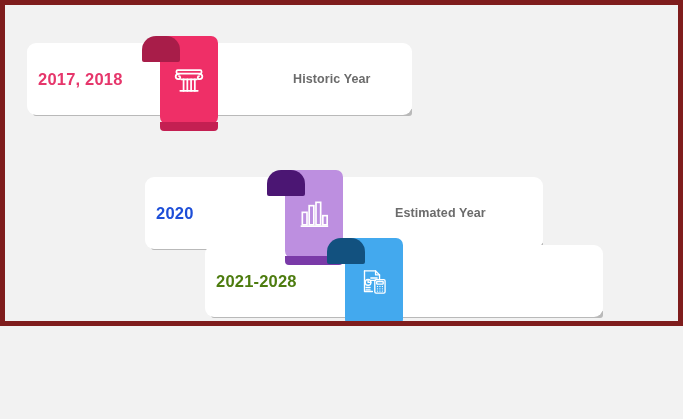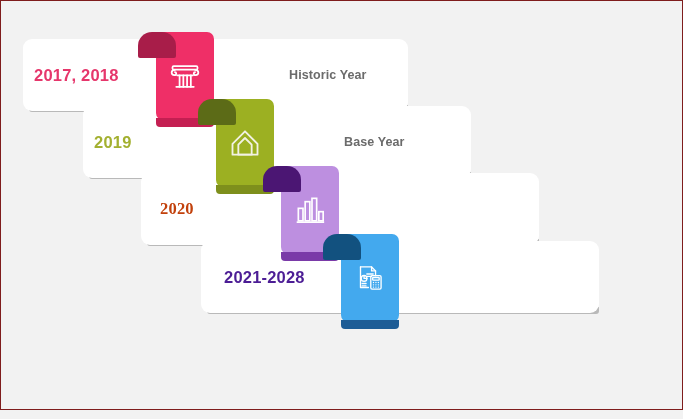--- a/index.html
+++ b/index.html
@@ -9,24 +9,24 @@
   body {
     width: 683px;
     height: 419px;
     background: #f2f2f2;
     font-family: "Liberation Sans", sans-serif;
     overflow: hidden;
   }
   #stage {
     position: relative;
     width: 683px;
-    height: 410px;
+    height: 326px;
     background: #f2f2f2;
     box-sizing: border-box;
-    border: 1px solid #7f1d1d;
+    border: 5px solid #7f1d1d;
     overflow: hidden;
   }
 
   
   .row {
     position: absolute;
     height: 72px;
   }
 
   
@@ -146,46 +146,28 @@
           <path d="M12 16.6c-2.6 0-4 1.5-4 3.3s1.5 3 3.2 3c1.4 0 2.3-.9 2.3-2 0-1-.7-1.7-1.6-1.7"></path>
           <path d="M36 16.6c2.6 0 4 1.5 4 3.3s-1.5 3-3.2 3c-1.4 0-2.3-.9-2.3-2 0-1 .7-1.7 1.6-1.7"></path>
           <path d="M14.5 23.2h19"></path>
           <path d="M17.5 23.2V37M22 23.2V37M26.5 23.2V37M31 23.2V37"></path>
           <path d="M13.5 37h21"></path>
         </svg>
       </div>
     </div>
   </div>
 
-  <div class="row" style="left:82px; top:105px; width:388px;">
-    <div class="row-shadow" style="width:382px;"></div>
-    <div class="pane-left" style="width:172px;"></div>
-    <div class="pane-wedge" style="left:150px;"></div>
-    <div class="pane-right" style="left:172px; width:216px;"></div>
-    <div class="year-text" style="left:11px; color:#a3b030;">2019</div>
-    <div class="desc-text" style="left:261px;">Base Year</div>
-
-    <div class="icon-card" style="left:133px; top:-7px; background:#9cb022;">
-      <div class="icon-tab" style="background:#5c6b17;"></div>
-      <div class="icon-foot" style="background:#7e8f1c;"></div>
-      <div class="icon-glyph">
-        <svg width="40" height="40" viewBox="0 0 48 48" fill="none" stroke="#f2f2e4" stroke-width="2.2" stroke-linecap="round" stroke-linejoin="round">
-          <path d="M24 10 9 25v13h30V25L24 10z"></path>
-          <path d="M24 18l-8 8v12h16V26l-8-8z"></path>
-        </svg>
-      </div>
-    </div>
-  </div>
 
   <div class="row" style="left:140px; top:172px; width:398px;">
     <div class="row-shadow" style="width:392px;"></div>
     <div class="pane-left" style="width:172px;"></div>
     <div class="pane-wedge" style="left:150px;"></div>
     <div class="pane-right" style="left:172px; width:226px;"></div>
-    <div class="year-text" style="left:19px; color:#c2410c;font-family:Liberation Serif, serif;">2020</div>
+    <div class="year-text" style="left:11px; color:#1d4ed8;">2020</div>
+    <div class="desc-text" style="left:250px;">Estimated Year</div>
 
     <div class="icon-card" style="left:140px; top:-7px; background:#bd8fe0;">
       <div class="icon-tab" style="background:#4b1673;"></div>
       <div class="icon-foot" style="background:#7a3aa8;"></div>
       <div class="icon-glyph">
         <svg width="40" height="40" viewBox="0 0 48 48" fill="none" stroke="#ffffff" stroke-width="2" stroke-linecap="square" stroke-linejoin="miter">
           <rect x="10" y="22" width="5.6" height="15"></rect>
           <rect x="18.2" y="14" width="5.6" height="23"></rect>
           <rect x="26.4" y="10" width="5.6" height="27"></rect>
           <rect x="34.6" y="26" width="5.2" height="11"></rect>
@@ -193,21 +175,21 @@
         </svg>
       </div>
     </div>
   </div>
 
   <div class="row" style="left:200px; top:240px; width:398px;">
     <div class="row-shadow" style="width:392px;"></div>
     <div class="pane-left" style="width:172px;"></div>
     <div class="pane-wedge" style="left:150px;"></div>
     <div class="pane-right" style="left:172px; width:226px;"></div>
-    <div class="year-text" style="left:11px; color:#4c1d95;margin-left:12px;">2021-2028</div>
+    <div class="year-text" style="left:11px; color:#4d7c0f;">2021-2028</div>
 
     <div class="icon-card" style="left:140px; top:-7px; background:#43a9ee;">
       <div class="icon-tab" style="background:#12517f;"></div>
       <div class="icon-foot" style="background:#1e5d96;"></div>
       <div class="icon-glyph">
         <svg width="38" height="38" viewBox="0 0 48 48" fill="none" stroke="#ffffff" stroke-width="1.7" stroke-linecap="round" stroke-linejoin="round">
           <path d="M12 10h14l5 5v6"></path>
           <path d="M26 10v5h5"></path>
           <path d="M12 10v26h10"></path>
           <path d="M20 19h8M20 22h6"></path>

